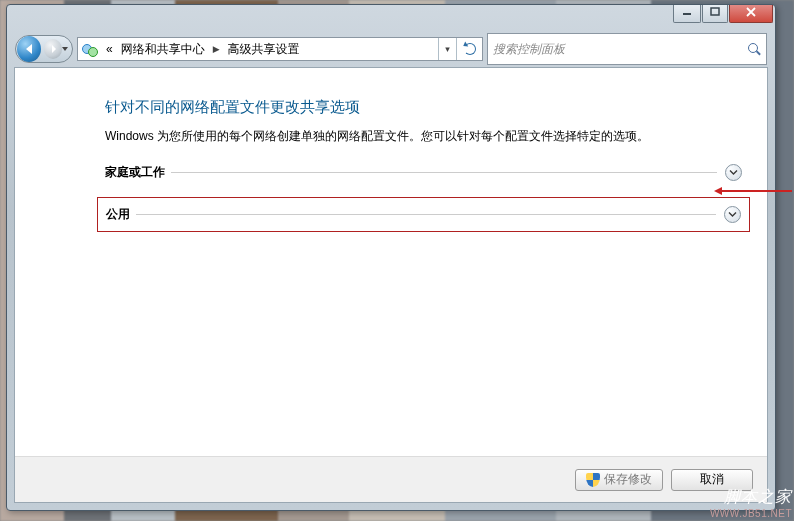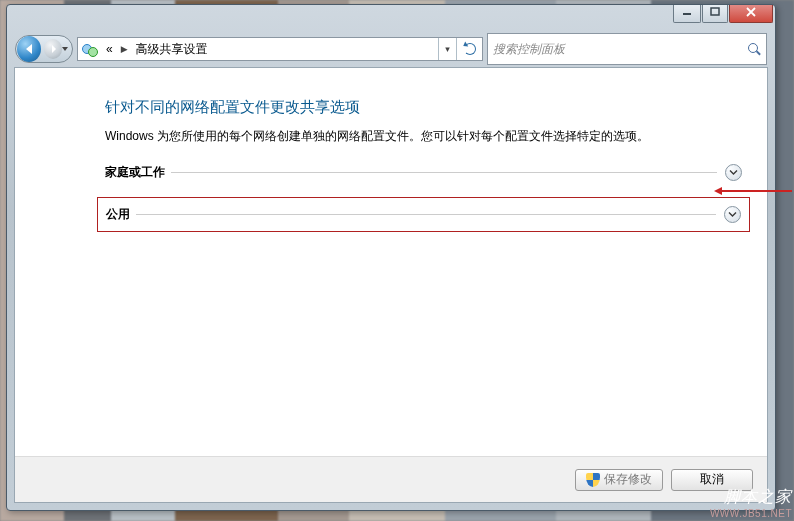--- a/index.html
+++ b/index.html
@@ -101,20 +101,21 @@
 
   <div class="navrow">
     <div class="navbtns">
       <div class="back"></div>
       <div class="fwd"></div>
       <div class="dd"></div>
     </div>
     <div class="addr">
       <span class="icon"></span>
       <span class="crumb">«</span>
+      <span class="crumb">网络和共享中心</span>
       <span class="sep">▶</span>
       <span class="crumb">高级共享设置</span>
       <span class="gap"></span>
       <span class="dropbox">▾</span>
       <span class="refreshbox">
           <span class="refresh-icon"></span>
         </span>
     </div>
     <div class="searchbox">
       <span>搜索控制面板</span>

